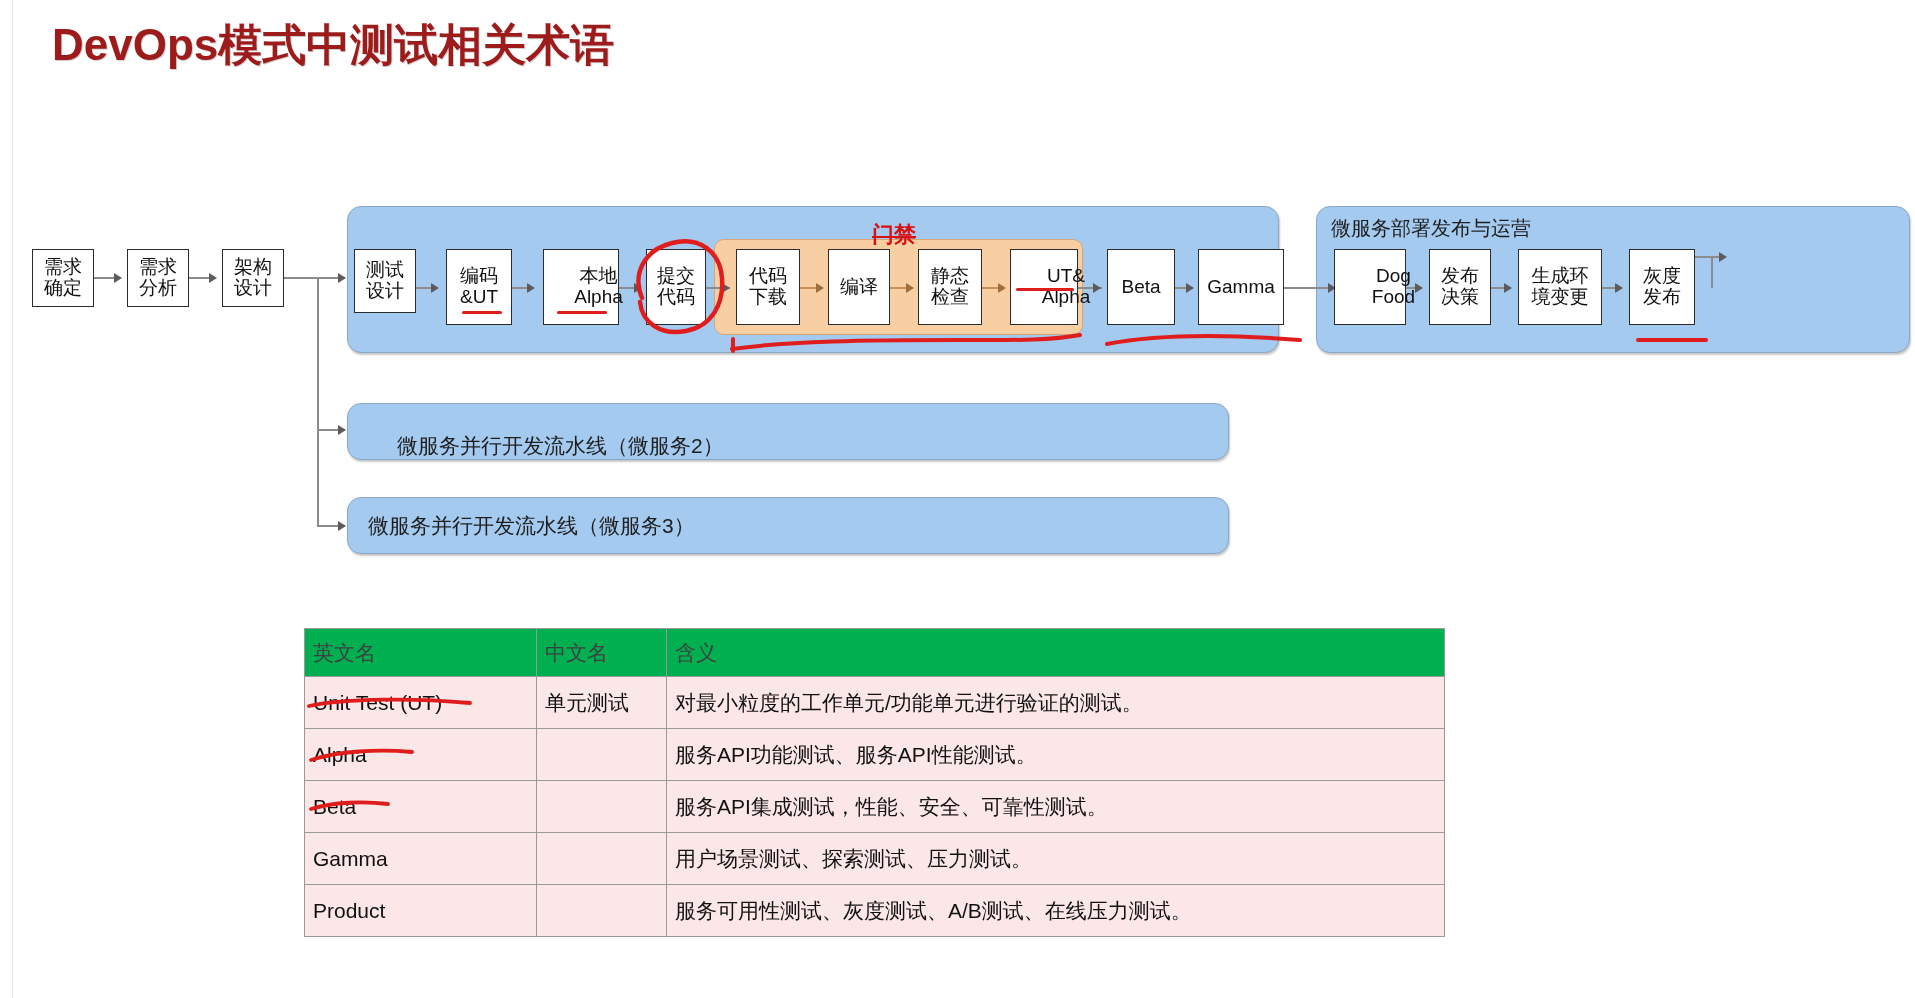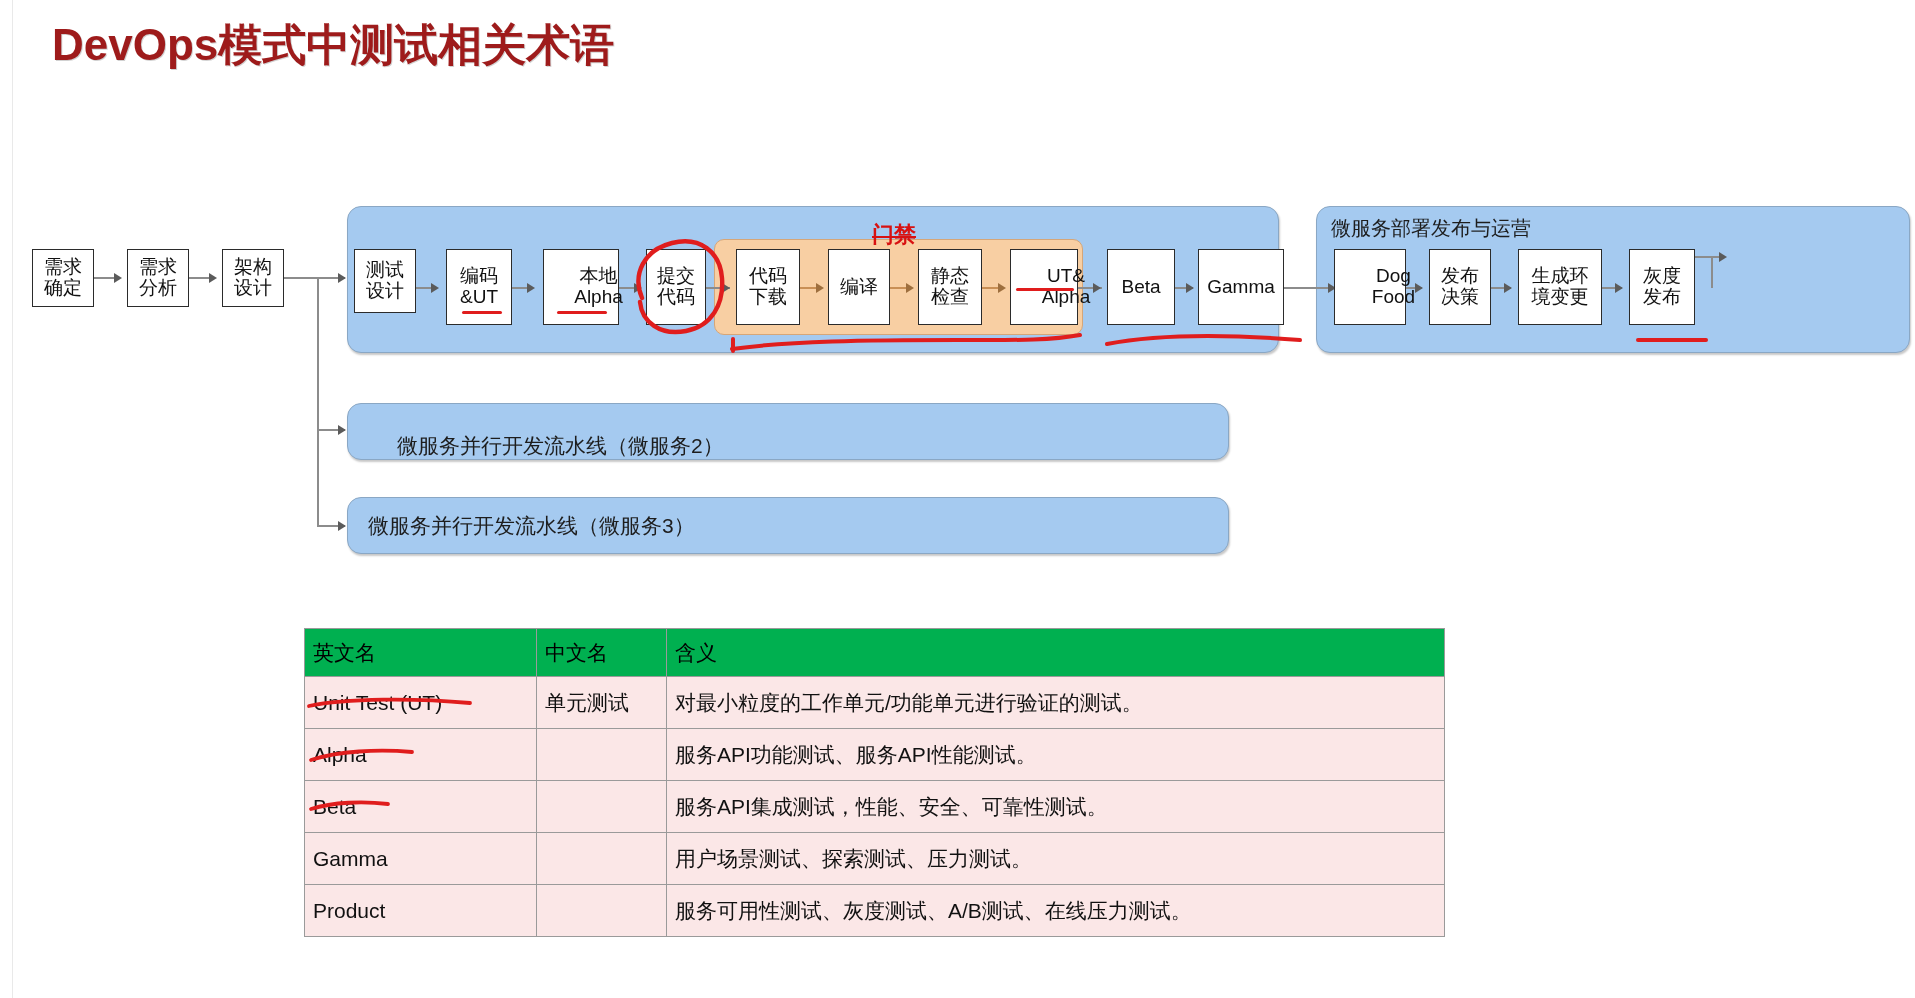--- a/index.html
+++ b/index.html
@@ -113,21 +113,21 @@
   }
   .gtable th, .gtable td {
     border:1px solid #9a9a9a;
     padding:5px 8px;
     text-align:left;
     vertical-align:middle;
     height:52px;
   }
   .gtable thead th {
     background:#00b050;
-    color:#000000;
+    color:#404040;
     font-weight:normal;
     height:48px;
   }
   .gtable tbody td { background:#fbe7e7; }
   .col-en { width:232px; }
   .col-cn { width:130px; }
   .col-mean { width:auto; }
 </style>
 </head>
 <body>

